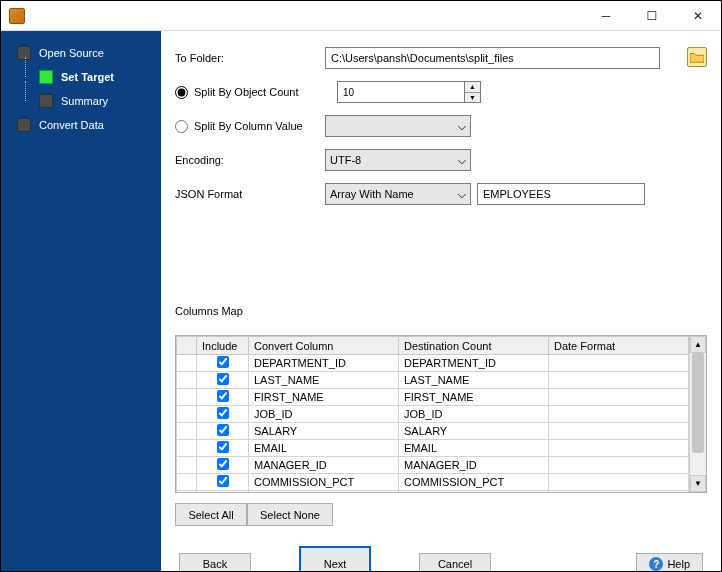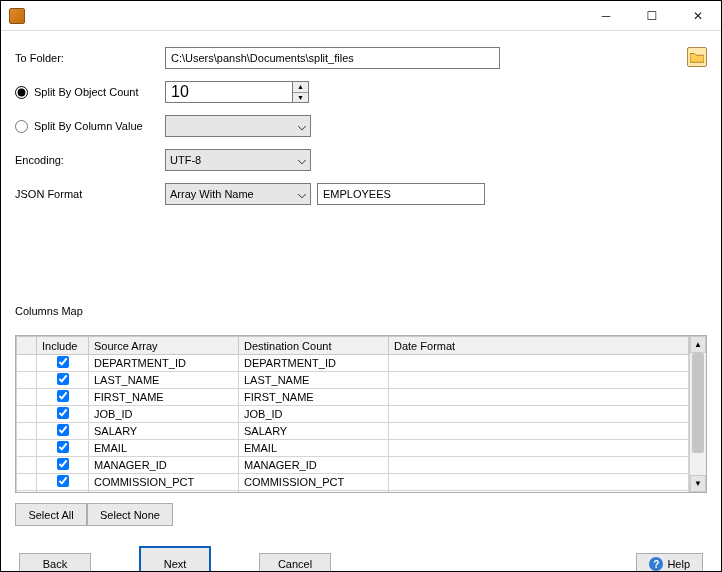--- a/index.html
+++ b/index.html
@@ -24,21 +24,21 @@
 
 .main { flex:1; padding:16px 14px 10px 14px; display:flex; flex-direction:column; gap:6px; color:#000; background:#fff;}
 
 .form-row { display:flex; gap:6px; height:26px; margin-bottom:6px; }
 .form-row .lbl { width:144px; display:flex; align-items:center; gap:6px; }
 .text-input { height:22px; border:1px solid #7a7a7a; background:#fff; padding:0 5px; font-size:11px; outline:none; }
 .text-input.to { width:335px; }
 .drop { height:22px; border:1px solid #7a7a7a; background:#e6e6e6; display:flex; align-items:center; justify-content:space-between; padding:0 4px; font-size:11px; width:146px; }
 .drop .caret { margin-left:6px; }
 .spin { display:flex; }
-.spin input { width:128px; height:22px; border:1px solid #7a7a7a; padding:0 5px; font-size:16px; }
+.spin input { width:128px; height:22px; border:1px solid #7a7a7a; padding:0 5px; font-size:10px;margin-left:12px; }
 .spin .btns { display:flex; flex-direction:column; border:1px solid #7a7a7a; border-left:none; width:16px; height:22px;}
 .spin .btns span { flex:1; display:flex; align-items:center; justify-content:center; font-size:7px; background:#eee; border-bottom:1px solid #999;}
 .spin .btns span:last-child{border-bottom:none;}
 .radio { accent-color:#000; width:13px; height:13px; }
 .folder-btn { width:20px; height:20px; border:1px solid #b08845; background:#ffe9a8; display:flex; align-items:center; justify-content:center; border-radius:2px; margin-left:auto;}
 .folder-btn svg{width:14px;height:12px;}
 
 .columns-label { margin-top:88px; margin-bottom:12px; font-size:11px; }
 .table-wrap { display:flex; border:1px solid #aeaeae; height:158px; }
 .table-scroll { flex:1; overflow:hidden; }
@@ -68,20 +68,40 @@
   <div class="app-icon"></div>
   <div class="title"></div>
   <div class="winbtns">
     <div class="winbtn">─</div>
     <div class="winbtn">☐</div>
     <div class="winbtn close">✕</div>
   </div>
 </div>
 
 <div class="body">
+  <div class="sidebar">
+    <ul class="nav">
+      <li>
+          <span class="marker"></span>
+          <a>Open Source</a>
+        </li>
+      <li class="child active">
+          <span class="marker"></span>
+          <a>Set Target</a>
+        </li>
+      <li class="child">
+          <span class="marker"></span>
+          <a>Summary</a>
+        </li>
+      <li>
+          <span class="marker"></span>
+          <a>Convert Data</a>
+        </li>
+    </ul>
+  </div>
 
   <div class="main">
 
     <div class="form-row">
       <span class="lbl">To Folder:</span>
       <input class="text-input to" value="C:\Users\pansh\Documents\split_files" style="">
       <div class="folder-btn">
         <svg viewBox="0 0 16 12">
             <path d="M0 2 L5 2 L7 4 L16 4 L16 12 L0 12 Z" fill="#ffcc55" stroke="#b07820"></path>
           </svg>
@@ -139,21 +159,21 @@
               <col style="width:20px">
               <col style="width:52px">
               <col style="width:150px">
               <col style="width:150px">
               <col>
             </colgroup>
           <thead>
             <tr>
               <th></th>
               <th>Include</th>
-              <th>Source Array</th>
+              <th>Convert Column</th>
               <th>Destination Count</th>
               <th>Date Format</th>
             </tr>
           </thead>
           <tbody id="tbody">
               <tr>
                 <td></td>
                 <td class="cb-cell"><input type="checkbox" checked="" style=""></td>
                 <td>DEPARTMENT_ID</td>
                 <td>DEPARTMENT_ID</td>

